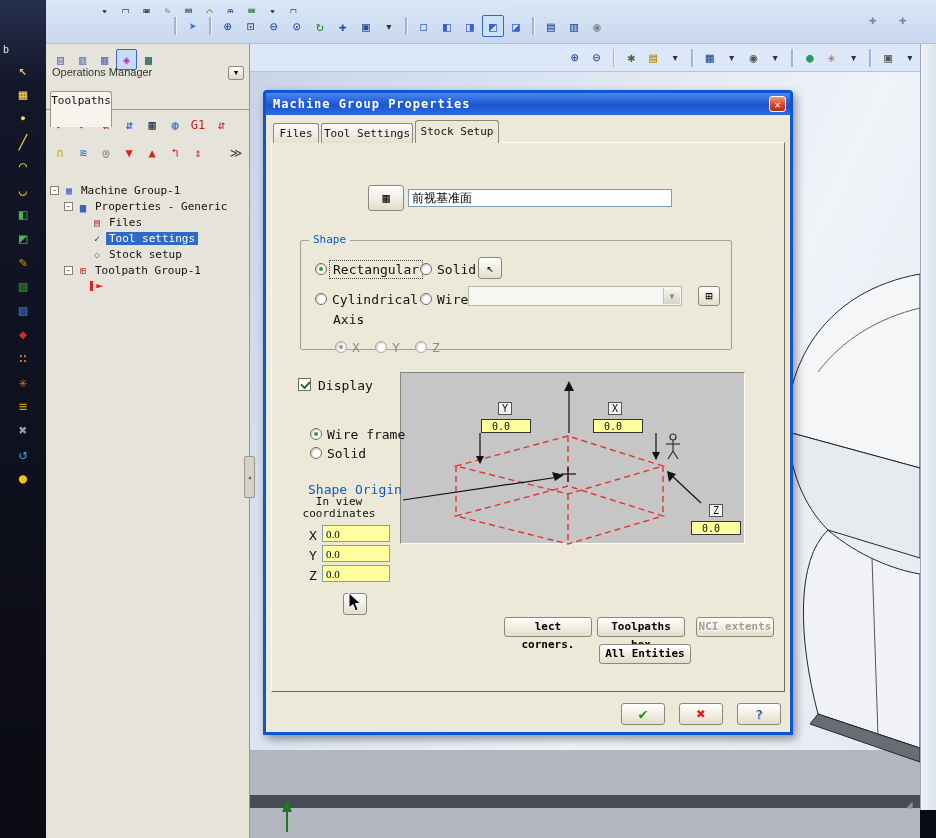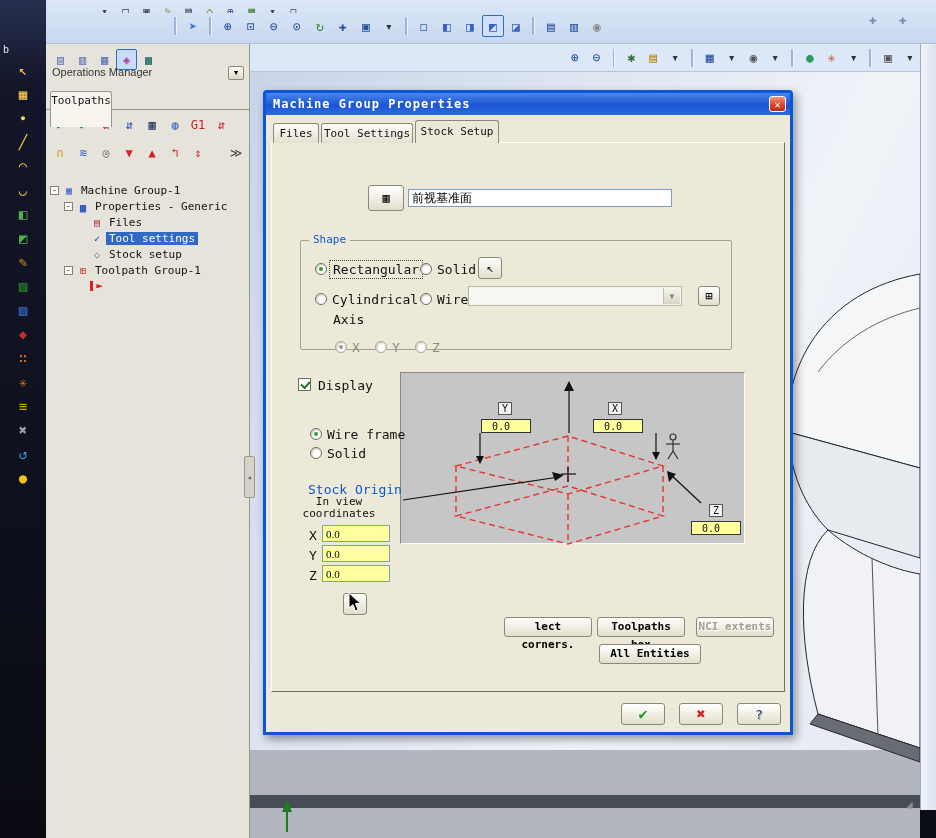--- a/index.html
+++ b/index.html
@@ -548,37 +548,37 @@
         <div class="pv-val" style="left:192px;top:46px">0.0</div>
         <div class="pv-label" style="left:308px;top:131px">Z</div>
         <div class="pv-val" style="left:290px;top:148px">0.0</div>
       </div>
 
       <span class="radio sel" style="left:44px;top:335px"></span>
       <span class="rlabel" style="left:58px;top:333px">Wire frame</span>
       <span class="radio" style="left:44px;top:354px"></span>
       <span class="rlabel" style="left:58px;top:352px">Solid</span>
 
-      <span class="rlabel" style="left:39px;top:388px;color:#0e58c8">Stock Origin</span>
+      <span class="rlabel" style="left:39px;top:388px;color:#0e58c8">Shape Origin</span>
       <span class="origin-txt" style="left:33px;top:402px">In view</span>
       <span class="origin-txt" style="left:33px;top:414px">coordinates</span>
       <span class="rlabel" style="left:40px;top:434px">X</span>
       <input class="field yellow" style="left: 56px; top: 432px; width: 68px; height: 17px;" value="0.0">
       <span class="rlabel" style="left:40px;top:454px">Y</span>
       <input class="field yellow" style="left: 56px; top: 452px; width: 68px; height: 17px;" value="0.0">
       <span class="rlabel" style="left:40px;top:474px">Z</span>
       <input class="field yellow" style="left: 56px; top: 472px; width: 68px; height: 17px;" value="0.0">
       <button class="icon-btn" style="left:77px;top:500px;width:24px;height:22px">
           <span class="g">↖</span>
         </button>
 
       <button class="dbtn" style="left:238px;top:524px;width:88px">lect corners.</button>
       <button class="dbtn" style="left:331px;top:524px;width:88px">Toolpaths box</button>
       <button class="dbtn dis" style="left:430px;top:524px;width:78px">NCI extents</button>
-      <button class="dbtn" style="left:333px;top:551px;width:102px">All Entities</button>
+      <button class="dbtn" style="left:333px;top:551px;width:92px">All Entities</button>
 
       <button class="cbtn" style="left:355px;top:610px">
           <span class="ok g">✔</span>
         </button>
       <button class="cbtn" style="left:413px;top:610px">
           <span class="no g">✖</span>
         </button>
       <button class="cbtn" style="left:471px;top:610px">
           <span class="hp g">?</span>
         </button>

